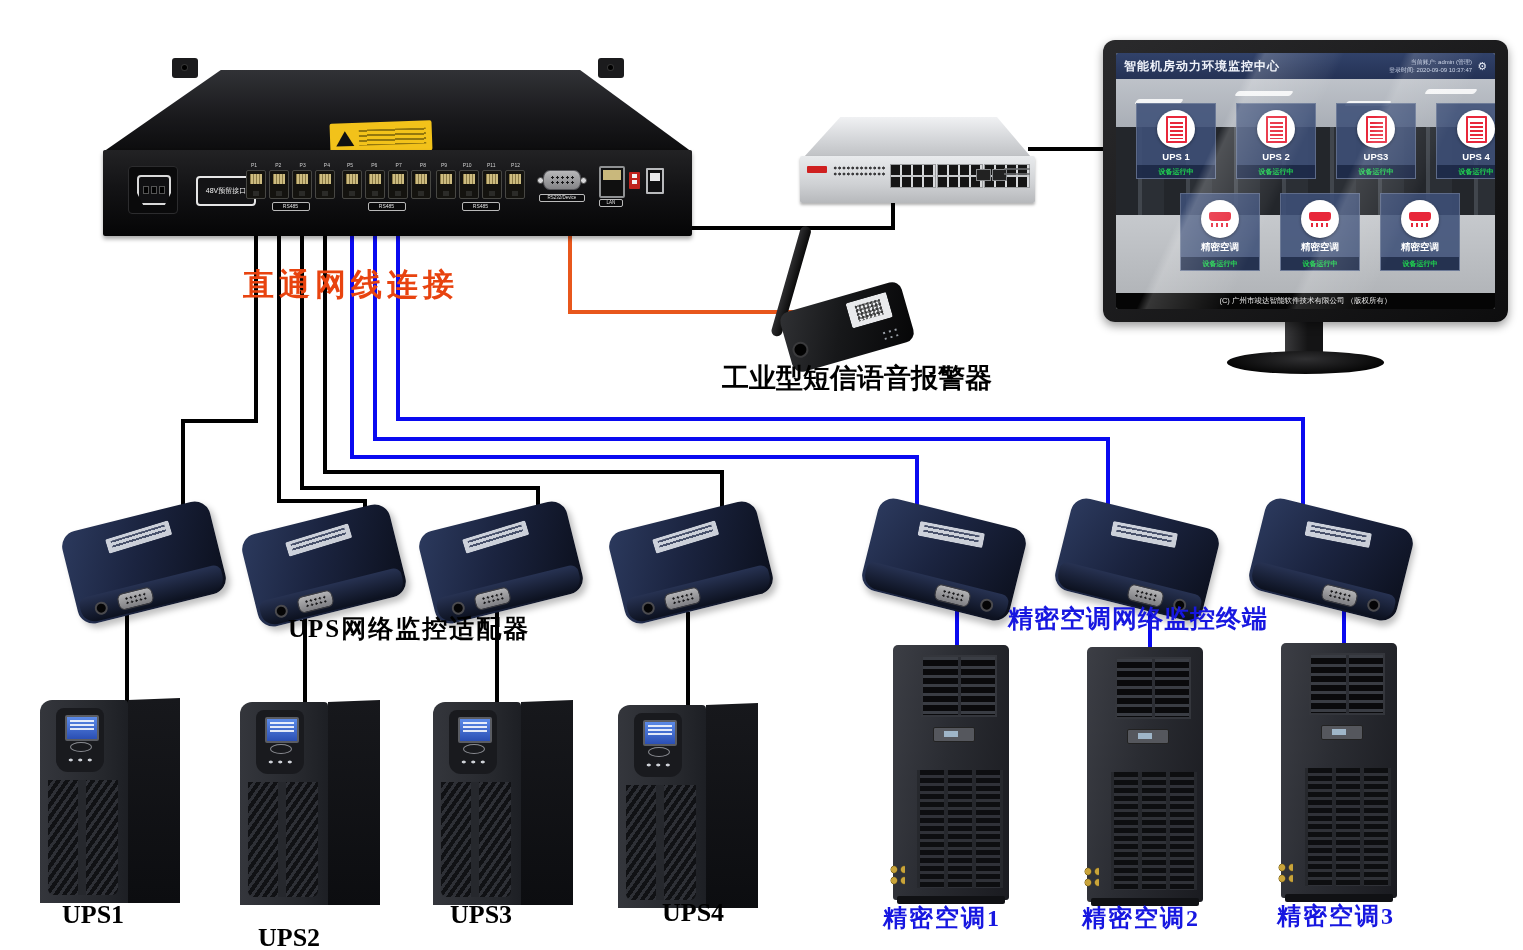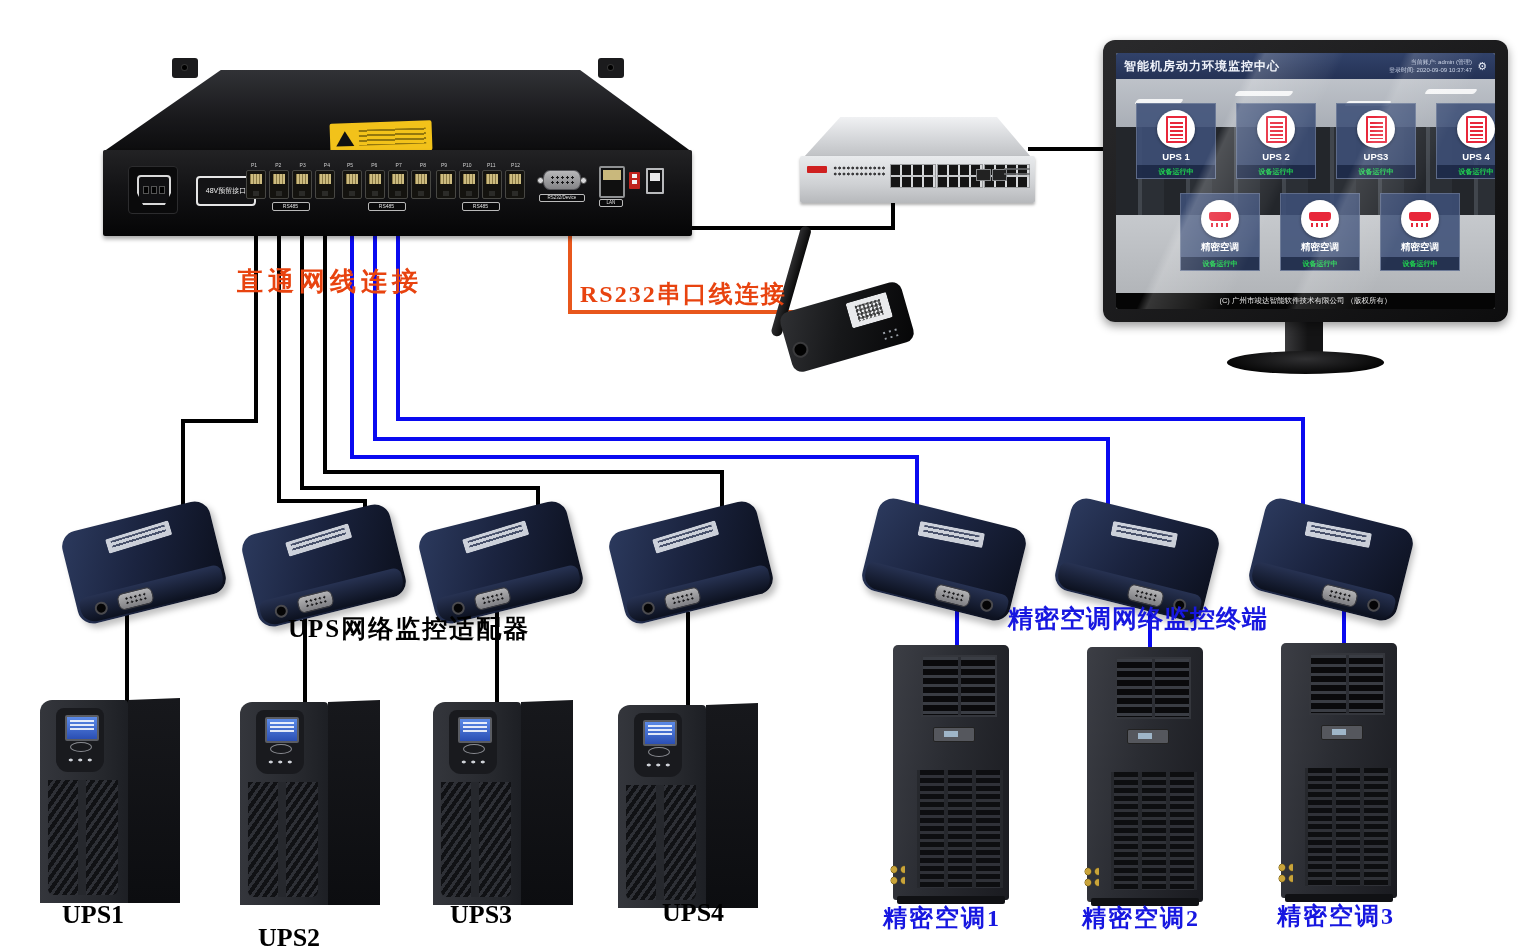--- a/index.html
+++ b/index.html
@@ -406,23 +406,23 @@
   </div>
 
   <div class="abs alarm">
     <div class="antenna"></div>
     <div class="alarm-body">
       <div class="alarm-sticker"></div>
       <div class="alarm-leds"></div>
       <div class="alarm-joint"></div>
     </div>
   </div>
-
-  <div class="diag-label lbl-red" style="left:237px;top:264px;font-size:26px;letter-spacing:5px;text-align:center;">直通网线连接</div>
-  <div class="diag-label lbl-red" style="left:580px;top:278px;font-size:24px;letter-spacing:2px;">RS232串口线连接</div>
+  <div class="diag-label" style="left:722px;top:360px;font-size:27px;">工业型短信语音报警器</div>
+
+  <div class="diag-label lbl-red" style="left:243px;top:264px;font-size:31px;letter-spacing:5px;text-align:center;">直通网线连接</div>
   <div class="diag-label lbl-blue" style="left:1008px;top:602px;font-size:25px;letter-spacing:1px;">精密空调网络监控终端</div>
   <div class="diag-label" style="left:288px;top:612px;font-size:25px;letter-spacing:2px;">UPS网络监控适配器</div>
 
   <div class="adapter ups-a" style="left:68px;top:515px;">
     <div class="a-body">
         <div class="a-sticker"></div>
       <div class="a-front">
           <span class="a-jack"></span>
         <span class="a-db9"></span>
         </div>

